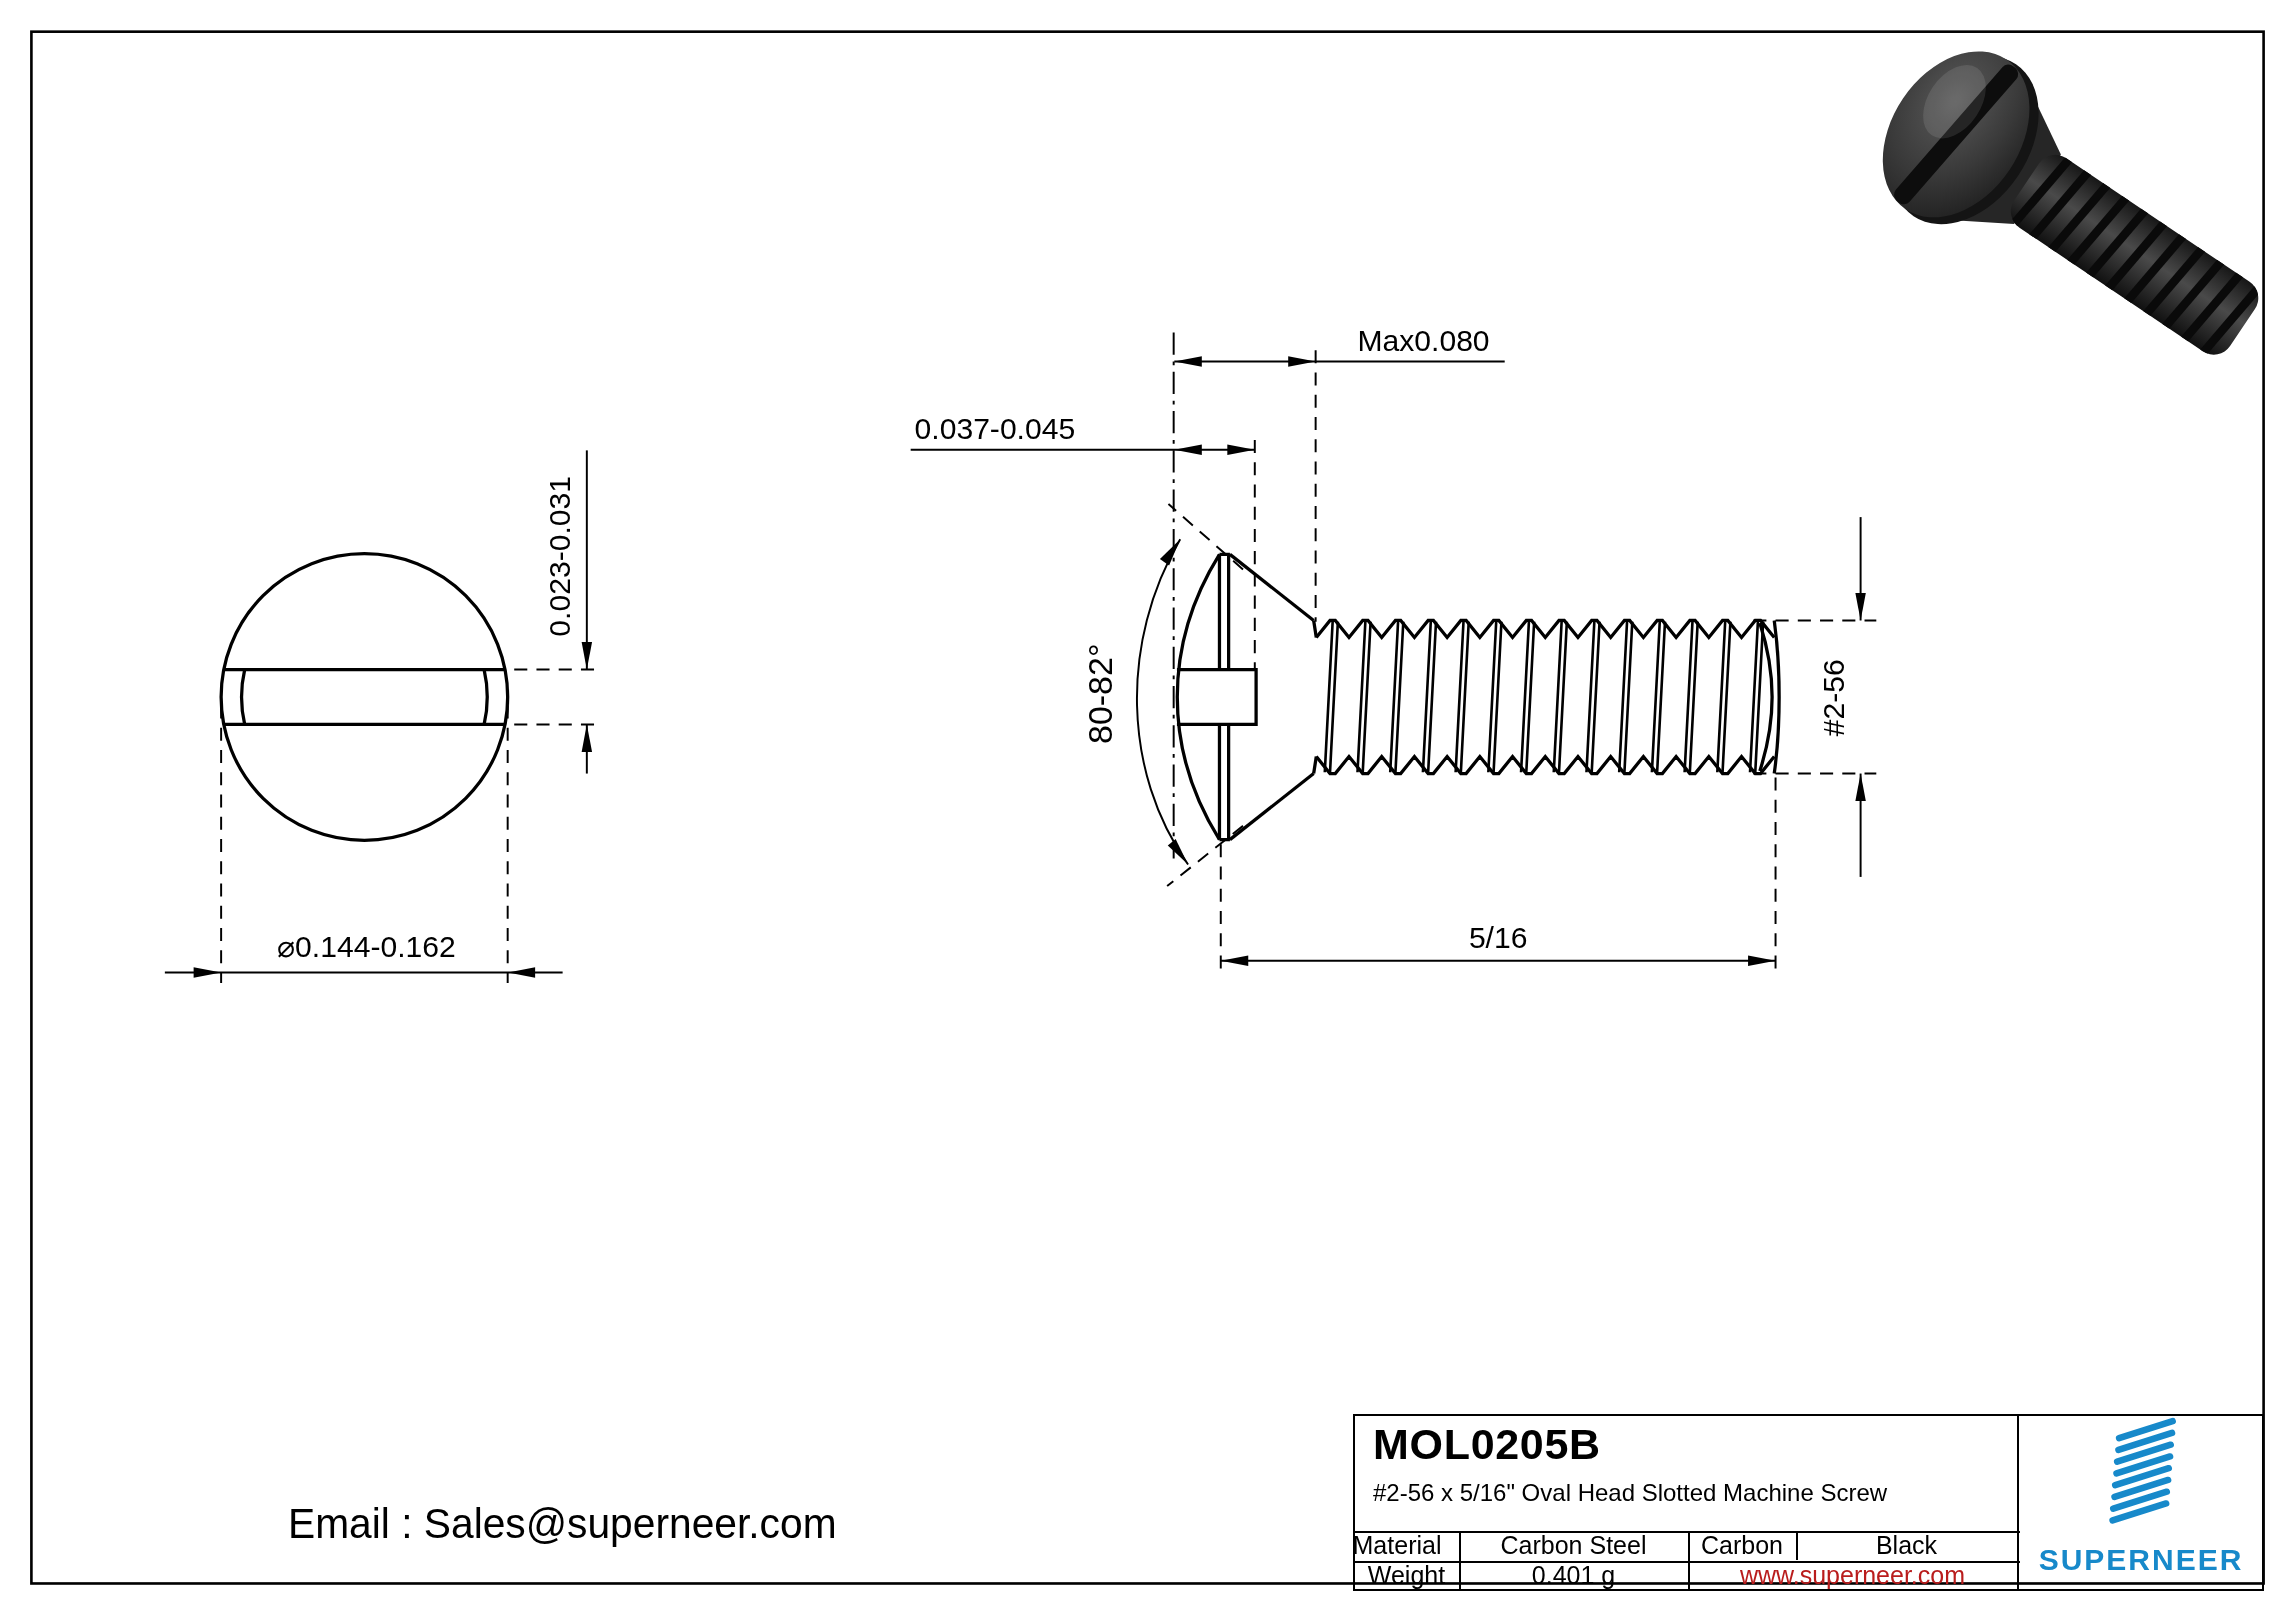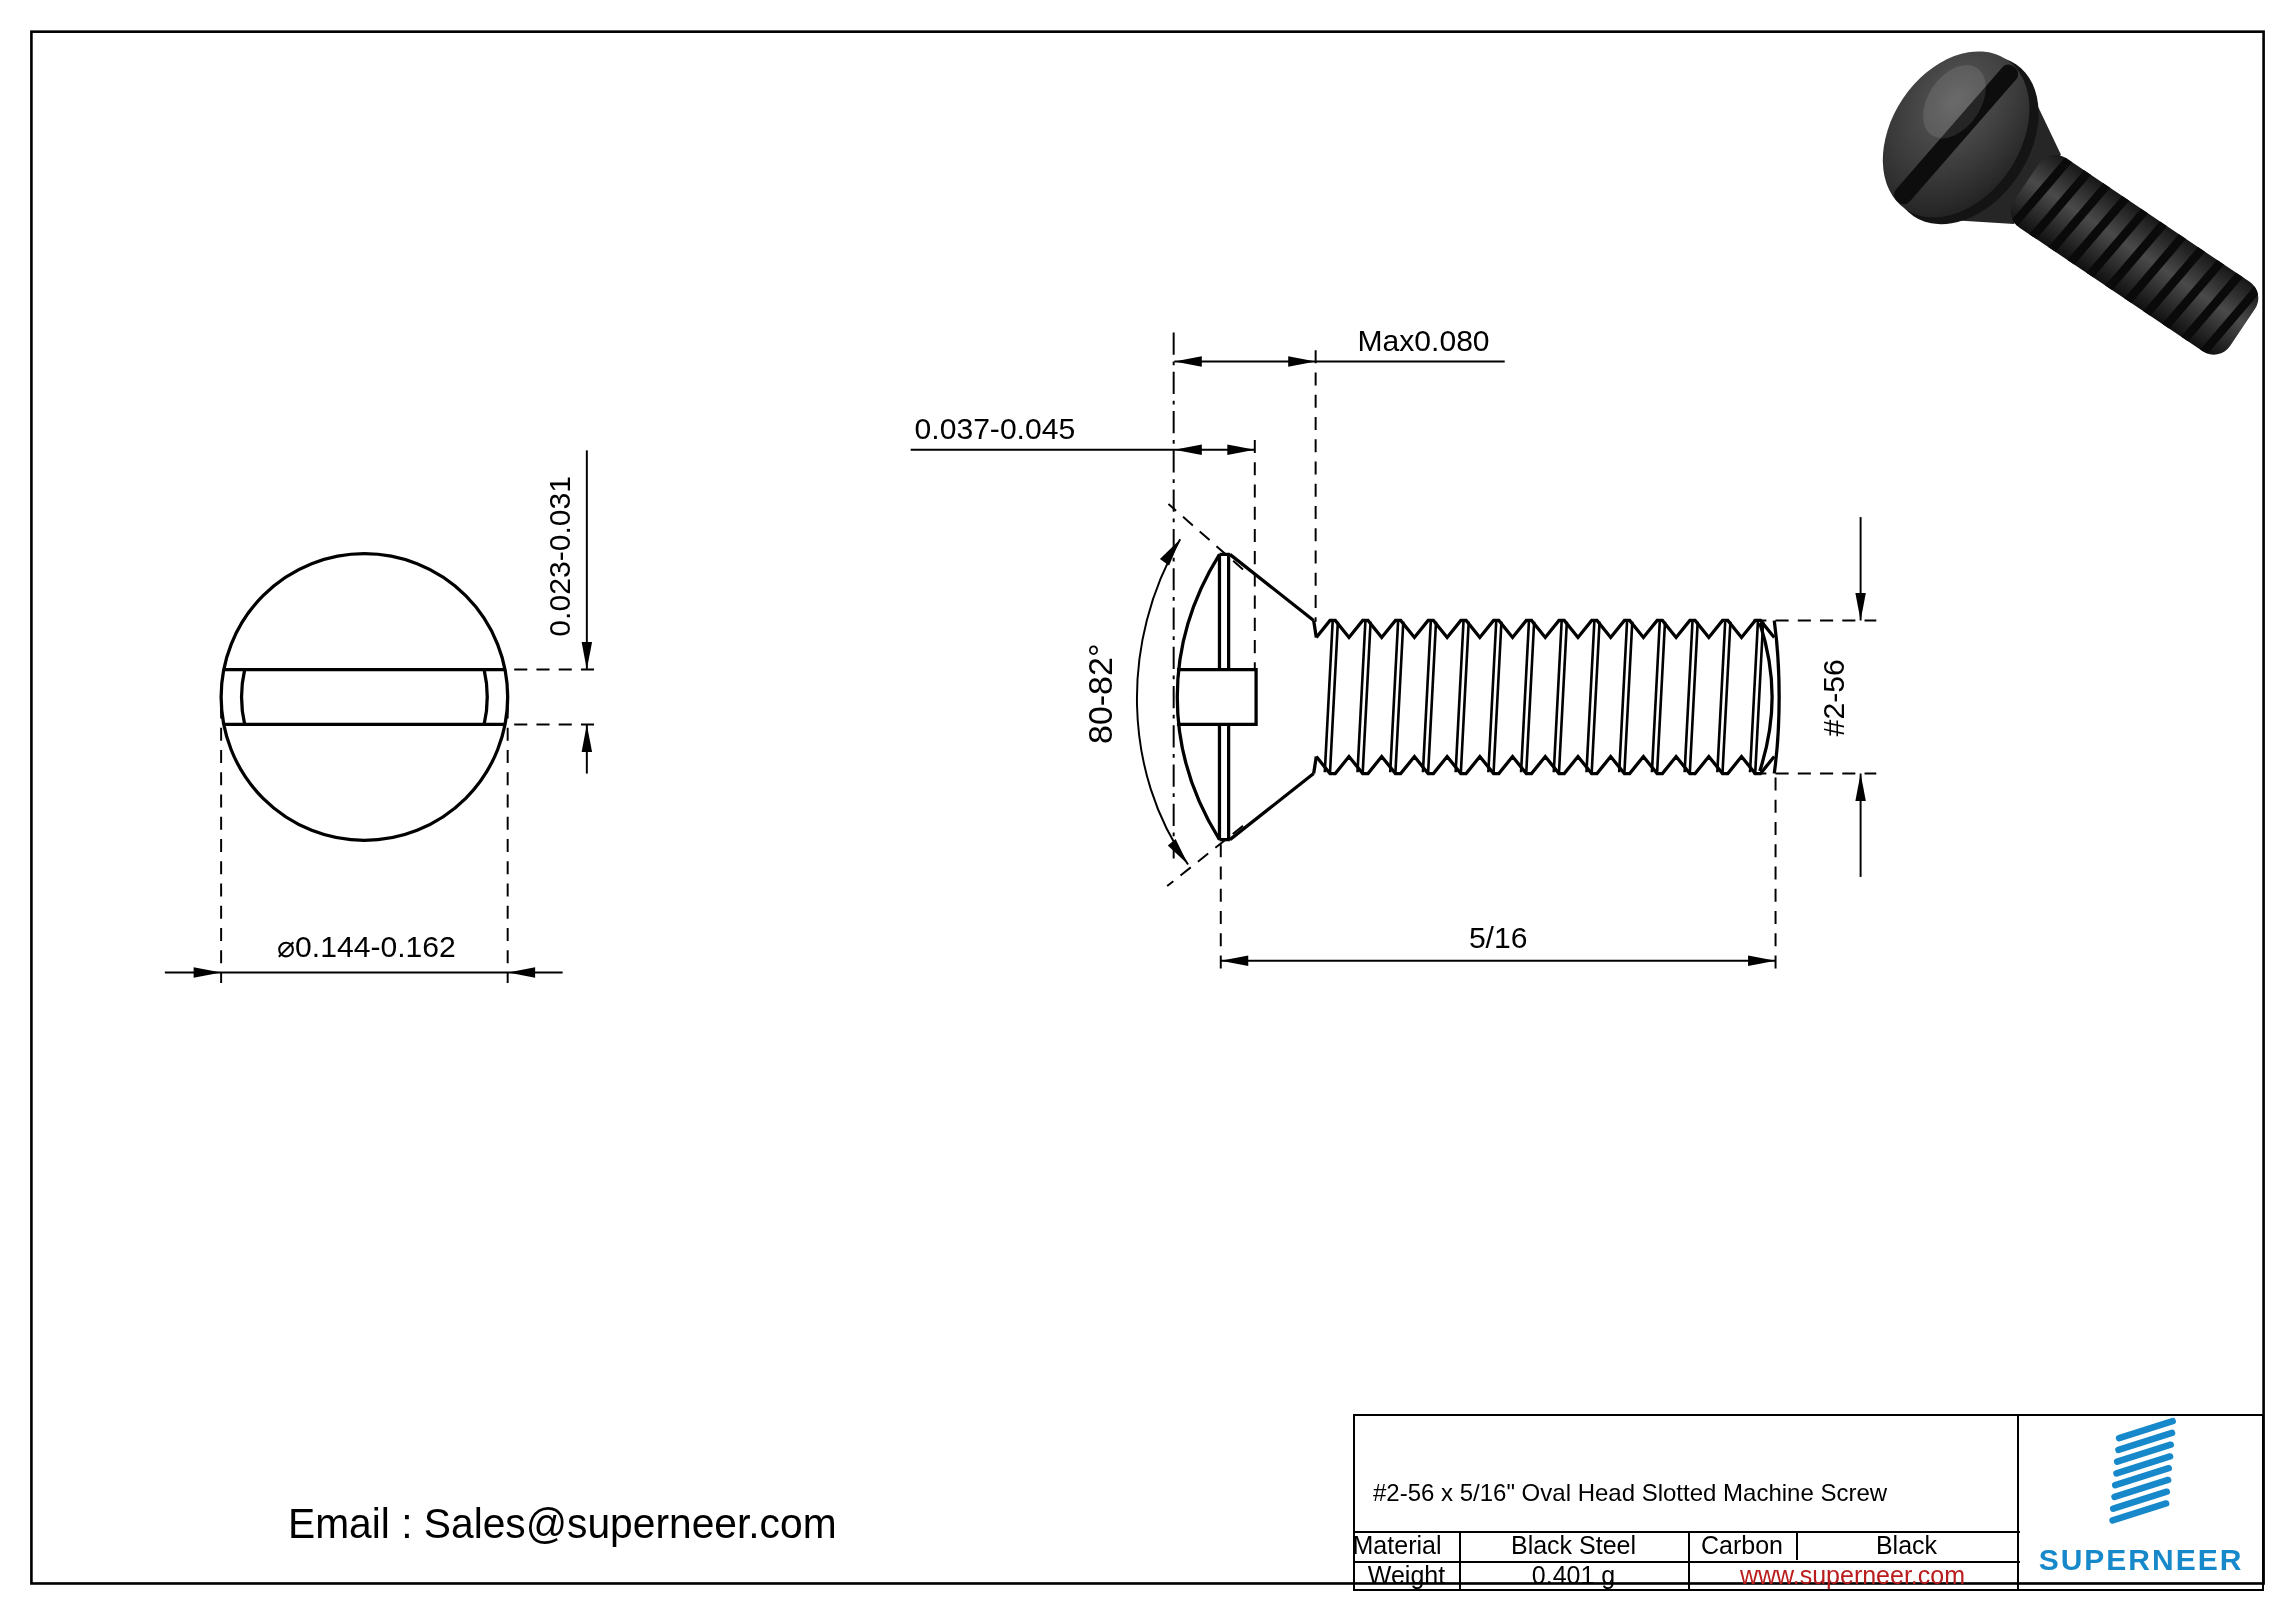--- a/index.html
+++ b/index.html
@@ -176,24 +176,25 @@
 
   <div class="abs" style="left:1353px;top:1414px;width:911px;height:177px;border:2px solid #000;box-sizing:border-box;"></div>
 
   <div class="tbline" style="left:2017px;top:1414px;width:2px;height:177px;"></div>
   <div class="tbline" style="left:1353px;top:1531px;width:667px;height:2px;"></div>
   <div class="tbline" style="left:1353px;top:1561px;width:667px;height:2px;"></div>
   <div class="tbline" style="left:1459px;top:1531px;width:2px;height:60px;"></div>
   <div class="tbline" style="left:1688px;top:1531px;width:2px;height:60px;"></div>
   <div class="tbline" style="left:1796px;top:1531px;width:2px;height:29.4px;"></div>
 
+  <div class="cell left partno" style="left:1373px;top:1419px;width:628px;height:51px;">MOL0205B</div>
   <div class="cell left desc" style="left:1373px;top:1478px;width:641px;height:29px;">#2-56 x 5/16" Oval Head Slotted Machine Screw</div>
 
   <div class="cell" style="left:1353px;top:1531px;width:88px;height:29.4px;border-radius:10px;">Material</div>
-  <div class="cell" style="left:1459px;top:1531px;width:229px;height:29.4px;">Black Steel</div>
+  <div class="cell" style="left:1459px;top:1531px;width:229px;height:29.4px;">Carbon Steel</div>
   <div class="cell" style="left:1688px;top:1531px;width:108px;height:29.4px;">Carbon</div>
   <div class="cell" style="left:1796px;top:1531px;width:221px;height:29.4px;">Black</div>
   <div class="cell" style="left:1353px;top:1561px;width:107px;height:29.4px;">Weight</div>
   <div class="cell" style="left:1459px;top:1561px;width:229px;height:29.4px;">0.401 g</div>
   <div class="cell www" style="left:1688px;top:1561px;width:329px;height:29.4px;">www.superneer.com</div>
 
   <div class="abs" style="left:2019px;top:1416px;width:244px;height:205px;">
     <svg width="244" height="173" viewBox="0 0 373 265">
       <g stroke="#1789ca" stroke-width="10" stroke-linecap="round">
         <line x1="143" y1="160" x2="225" y2="134"></line>

